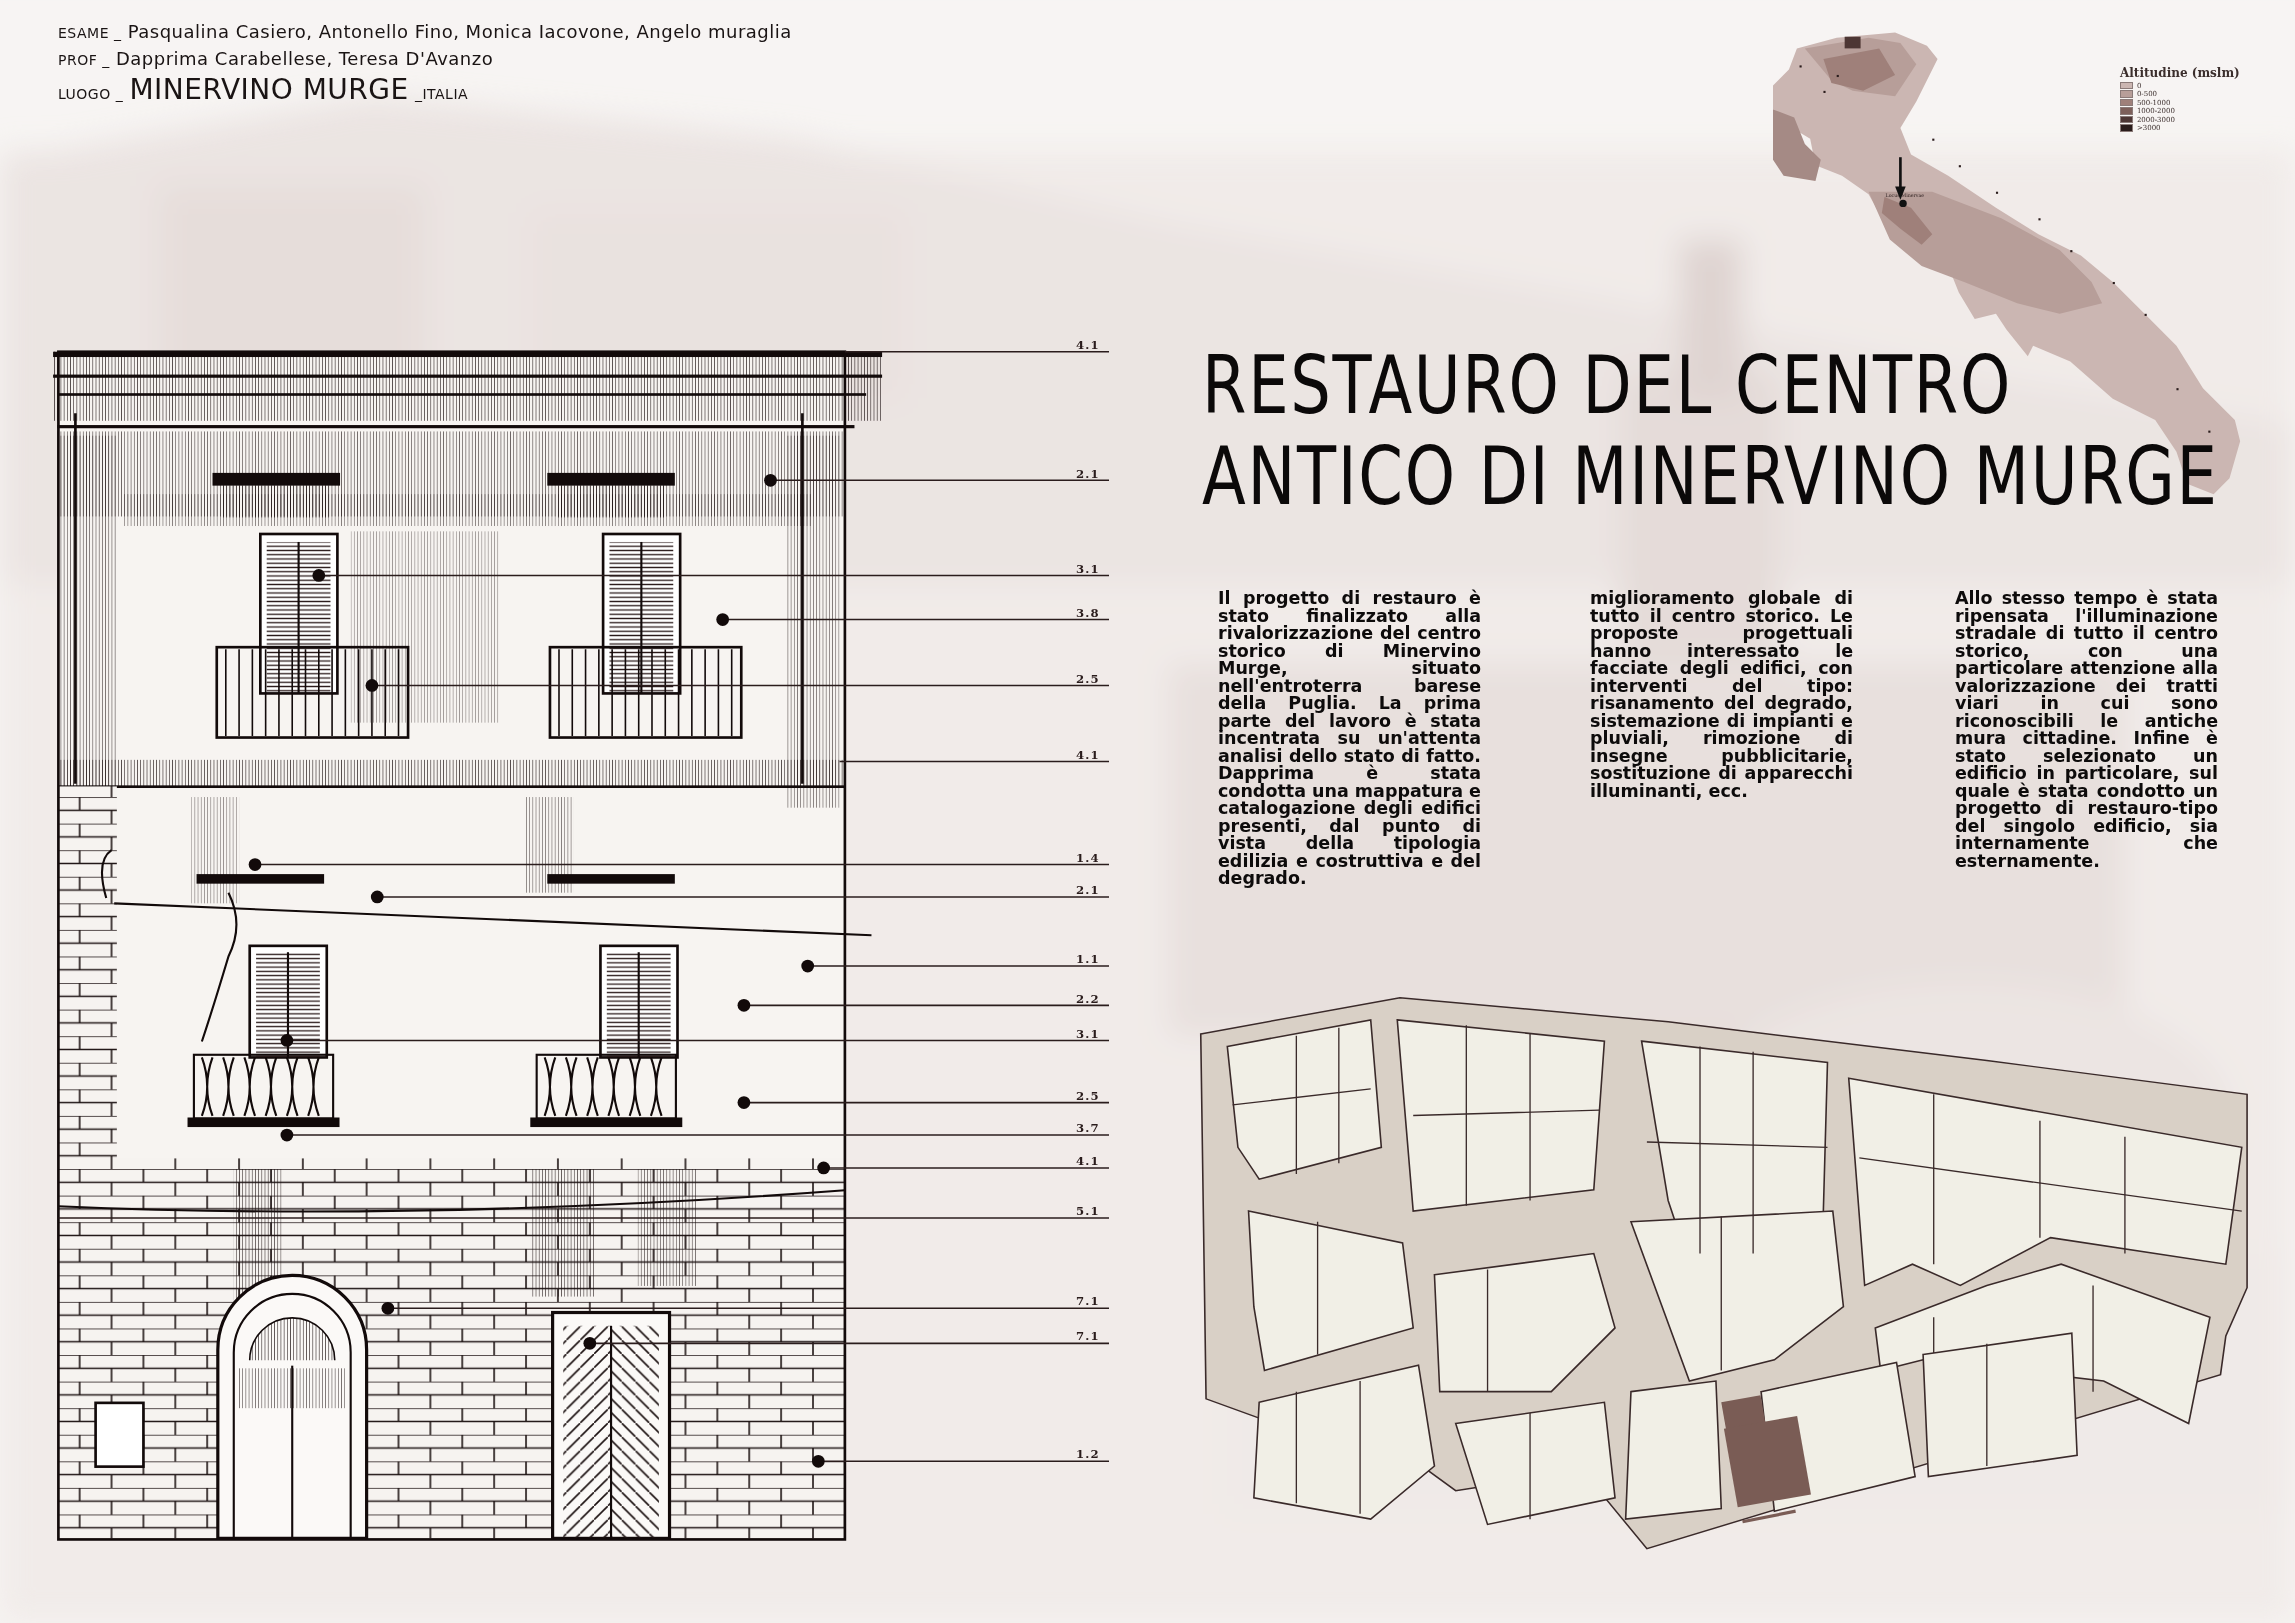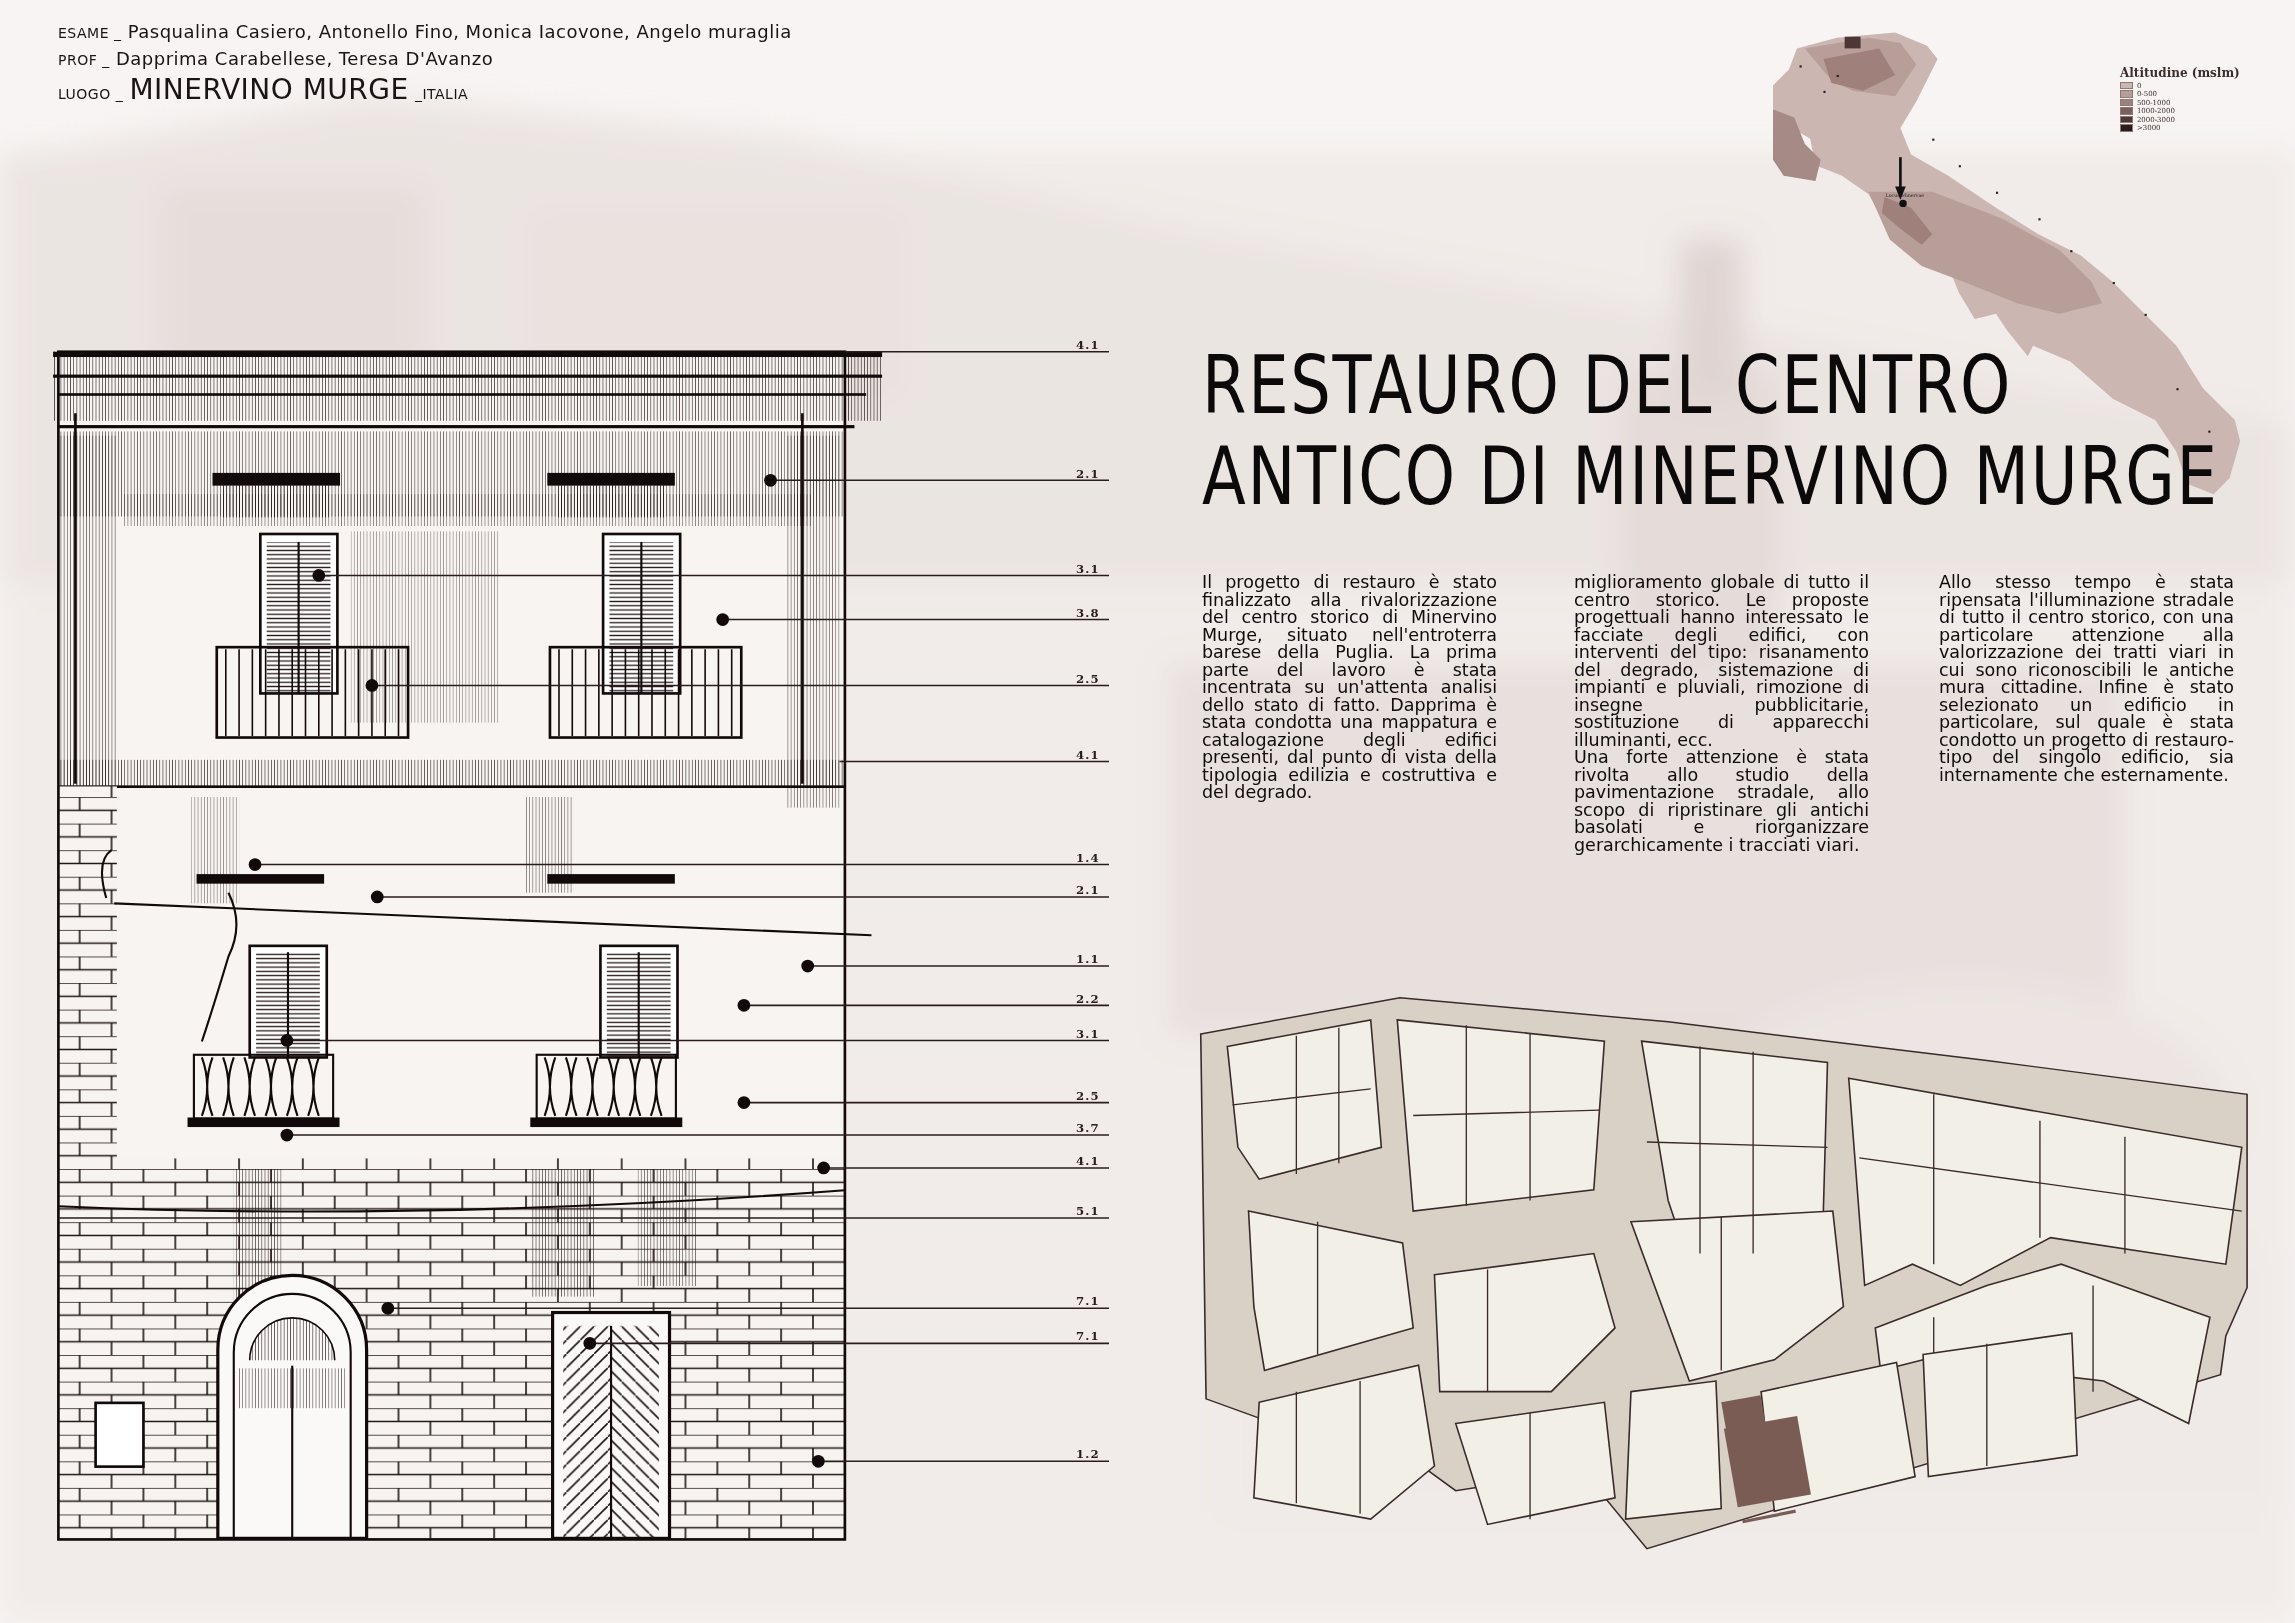--- a/index.html
+++ b/index.html
@@ -10,21 +10,21 @@
   .ln.team{font-size:18px;margin-top:7.4px;}
   .ln.prof{font-size:18px;margin-top:8.5px;}
   .ln.course{font-size:23.4px;margin-top:7.4px;}
   .ln.place{font-size:18px;margin-top:8.5px;}
   .ln .lab{font-size:14px;}
   .ln .big{font-size:28px;}
   .facade{position:absolute;left:53px;top:348px;width:1063px;height:1201px;}
   .callout{position:absolute;left:1076px;font-family:"DejaVu Serif",serif;font-weight:bold;font-size:11.7px;color:#2a1c1c;letter-spacing:1.1px;}
   .title{position:absolute;left:1202px;top:340px;width:1063px;font-family:"DejaVu Sans",sans-serif;font-size:80px;line-height:91px;color:#0b0909;transform:scaleX(0.80);transform-origin:left top;letter-spacing:2.1px;white-space:nowrap;}
   .col{position:absolute;top:574px;width:295px;font-family:"DejaVu Sans",sans-serif;font-size:17.5px;line-height:17.5px;text-align:justify;color:#0d0b0b;}
-  .col p{margin:0;}
+  .col p{margin:16px;font-weight:bold;}
   .map{position:absolute;left:1773px;top:16px;width:499px;height:585px;}
   .legend{position:absolute;left:2120px;top:66px;font-family:"DejaVu Serif",serif;color:#3b2e2c;}
   .legend .lt{font-size:12px;font-weight:bold;margin-bottom:1.6px;}
   .legend .row{display:flex;align-items:center;font-size:7px;height:8px;margin-bottom:0.5px;}
   .legend .sw{width:10.6px;height:5.8px;margin-right:4.3px;border:0.5px solid #8a7a78;}
   .plan{position:absolute;left:1190px;top:988px;width:1105px;height:563px;}
 </style>
 </head>
 <body>
 
@@ -297,21 +297,20 @@
 <div class="title">
   <div>RESTAURO DEL CENTRO</div>
   <div>ANTICO DI MINERVINO MURGE</div>
 </div>
 
 <div class="col" style="left:1202px">
   <p>Il progetto di restauro è stato finalizzato alla rivalorizzazione del centro storico di Minervino Murge, situato nell'entroterra barese della Puglia. La prima parte del lavoro è stata incentrata su un'attenta analisi dello stato di fatto. Dapprima è stata condotta una mappatura e catalogazione degli edifici presenti, dal punto di vista della tipologia edilizia e costruttiva e del degrado.</p>
 </div>
 <div class="col" style="left:1574px">
   <p>miglioramento globale di tutto il centro storico. Le proposte progettuali hanno interessato le facciate degli edifici, con interventi del tipo: risanamento del degrado, sistemazione di impianti e pluviali, rimozione di insegne pubblicitarie, sostituzione di apparecchi illuminanti, ecc.</p>
-  <p>Una forte attenzione è stata rivolta allo studio della pavimentazione stradale, allo scopo di ripristinare gli antichi basolati e riorganizzare gerarchicamente i tracciati viari.</p>
 </div>
 <div class="col" style="left:1939px">
   <p>Allo stesso tempo è stata ripensata l'illuminazione stradale di tutto il centro storico, con una particolare attenzione alla valorizzazione dei tratti viari in cui sono riconoscibili le antiche mura cittadine. Infine è stato selezionato un edificio in particolare, sul quale è stata condotto un progetto di restauro-tipo del singolo edificio, sia internamente che esternamente.</p>
 </div>
 
 <svg class="plan" viewBox="0 0 2080 1060" width="1105" height="563">
 
   <path d="M20 95 L395 20 L900 70 L1500 150 L1990 220 L1990 620 L1950 720 L1940 800 L860 1160 L770 1040 L560 1030 L500 1040 L350 920 L130 890 L30 850Z" fill="#d9d0c6" stroke="#3a2a2a" stroke-width="3" transform="scale(1,0.91)"></path>
   <g fill="#f1efe6" stroke="#3a2a2a" stroke-width="3">
     <path d="M70 110 L340 60 L360 300 L130 360 L90 300Z"></path>

